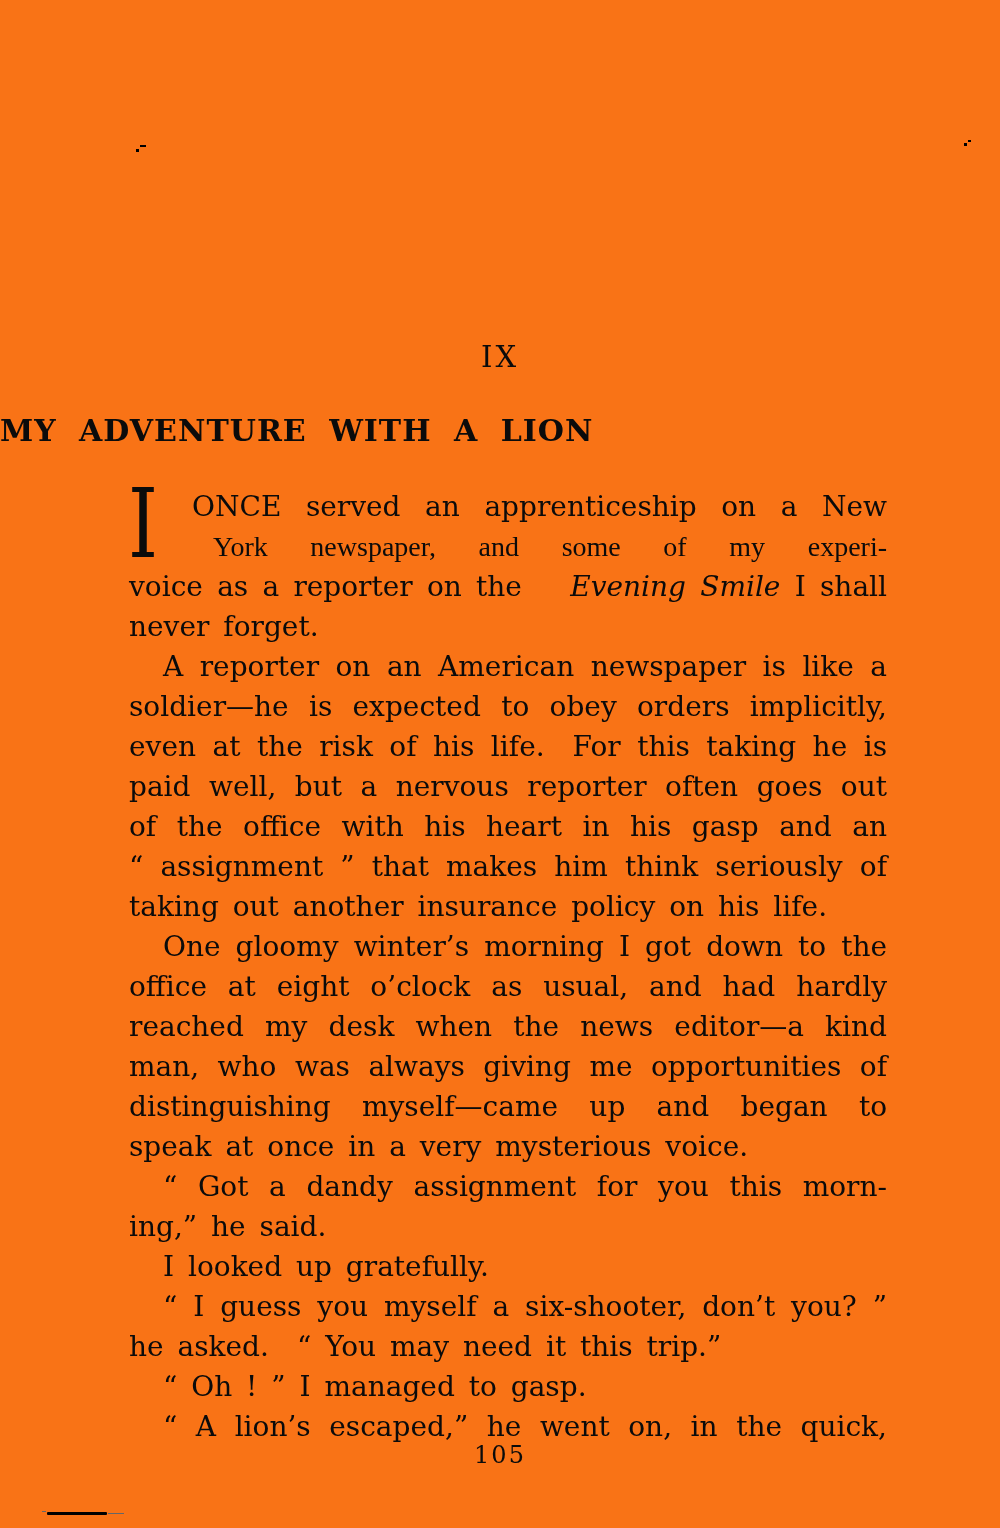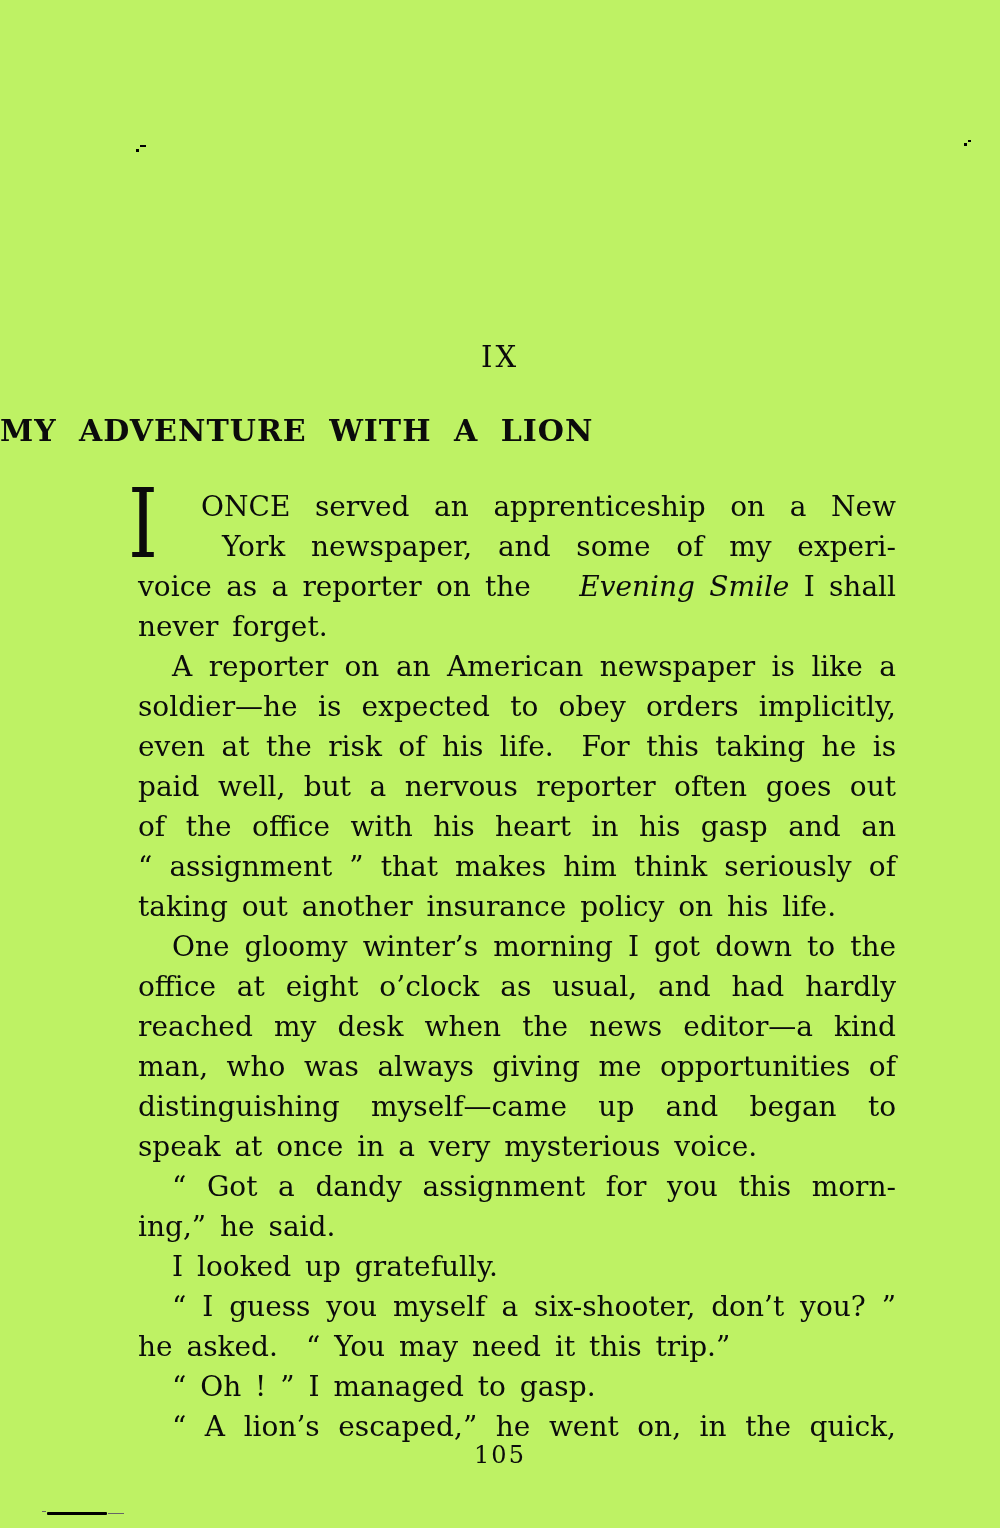--- a/index.html
+++ b/index.html
@@ -4,21 +4,21 @@
 <style>
   html, body {
     margin: 0;
     padding: 0;
     background: #ffffff;
   }
   .page {
     position: relative;
     width: 1000px;
     height: 1528px;
-    background: #bef264;
+    background: #f97316;
     color: #0b0b0b;
     font-family: "DejaVu Serif", "Liberation Serif", serif;
     overflow: hidden;
   }
   .chapter-num {
     position: absolute;
     top: 340px;
     left: 0;
     width: 100%;
     text-align: center;
@@ -30,21 +30,21 @@
     top: 413px;
     left: 0;
     width: 100%;
     font-size: 30px;
     font-weight: bold;
     letter-spacing: 1px;
     word-spacing: 11px;
   }
   .body-text {
     position: absolute;
-    left: 138px;
+    left: 129px;
     top: 487px;
     width: 758px;
     font-size: 28px;
     line-height: 40px;
     word-spacing: 5px;
   }
   .text-line {
     height: 40px;
     text-align: left;
   }
@@ -96,21 +96,21 @@
   <div class="artifact speck-b2"></div>
 
   <div class="chapter-num">IX</div>
 
   <div class="chapter-title">MY ADVENTURE WITH A LION</div>
 
   <div class="drop-cap">I</div>
 
   <div class="body-text" id="body-text">
       <div class="text-line justified" style="padding-left: 63px;"><span>ONCE served an apprenticeship on a New</span></div>
-      <div class="text-line justified" style="padding-left: 84px;"><span>York newspaper, and some of my experi-</span></div>
+      <div class="text-line justified" style="padding-left: 84px; font-family: Liberation Serif, serif;"><span>York newspaper, and some of my experi-</span></div>
       <div class="text-line justified"><span>voice as a reporter on the </span><span class="it">Evening Smile</span><span> I shall</span></div>
       <div class="text-line"><span>never forget.</span></div>
       <div class="text-line justified" style="padding-left: 34px;"><span>A reporter on an American newspaper is like a</span></div>
       <div class="text-line justified"><span>soldier—he is expected to obey orders implicitly,</span></div>
       <div class="text-line justified"><span>even at the risk of his life. For this taking he is</span></div>
       <div class="text-line justified"><span>paid well, but a nervous reporter often goes out</span></div>
       <div class="text-line justified"><span>of the office with his heart in his gasp and an</span></div>
       <div class="text-line justified"><span>“ assignment ” that makes him think seriously of</span></div>
       <div class="text-line"><span>taking out another insurance policy on his life.</span></div>
       <div class="text-line justified" style="padding-left: 34px;"><span>One gloomy winter’s morning I got down to the</span></div>

